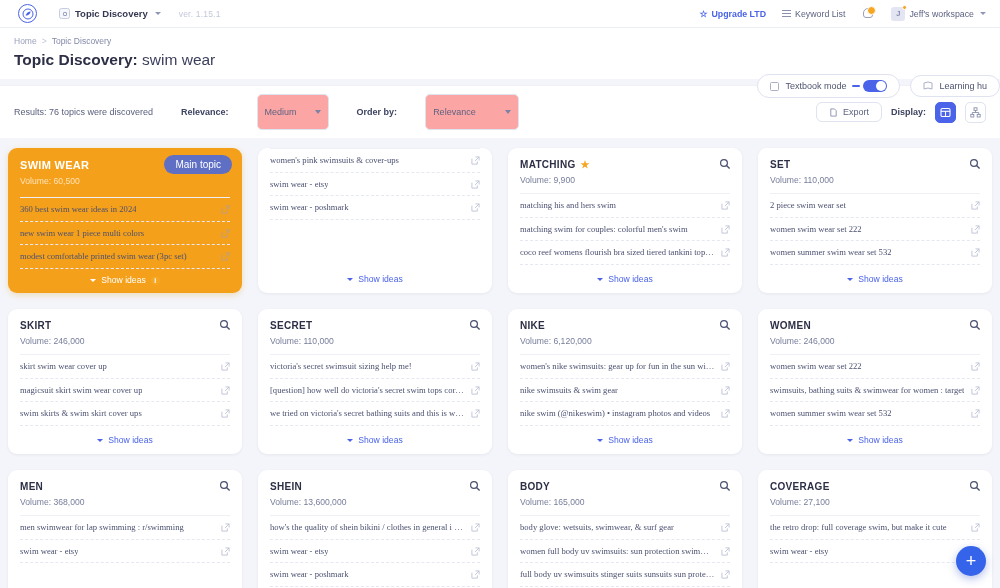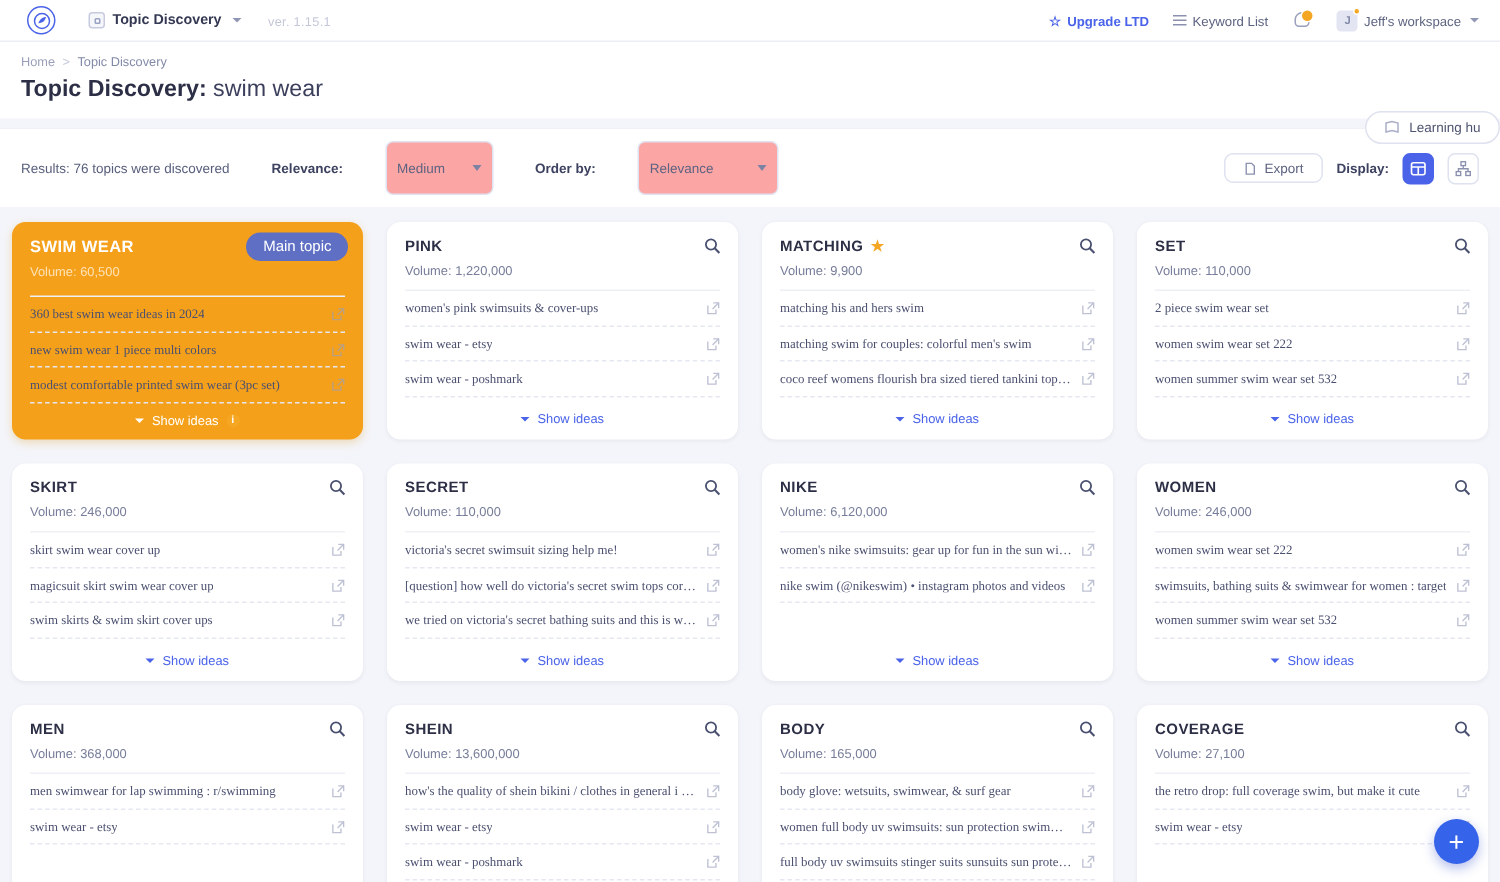--- a/index.html
+++ b/index.html
@@ -302,20 +302,26 @@
     <span class="sep">&gt;</span>
     <span class="cur">Topic Discovery</span>
   </div>
   <h1 class="title">
     <b>Topic Discovery:</b>
     <span>swim wear</span>
   </h1>
 
   <div class="head-right">
     <div class="pill-btn">
+      <span class="tb-sq"></span>
+      <span>Textbook mode</span>
+      <span class="toggle-line"></span>
+      <span class="toggle"></span>
+    </div>
+    <div class="pill-btn">
       <svg width="10" height="10" viewBox="0 0 10 10">
         <path d="M1 2 L5 1 L9 2 L9 8 L5 7 L1 8 Z" fill="none" stroke="#a9afc8" stroke-width="1"></path>
       </svg>
       <span>Learning hu</span>
     </div>
   </div>
 </div>
 
 <div class="filterbar">
   <div class="results-txt">Results: 76 topics were discovered</div>
@@ -393,30 +399,20 @@
           </svg>
         </div>
       </div>
       <div class="card-foot">
         <span class="chev-sm"></span>
         <span>Show ideas</span>
         <span class="foot-dot">i</span>
       </div>
     </div>
     <div class="card">
-      <div class="card-head">
-        <svg class="search-ic" viewBox="0 0 12 12">
-          <circle cx="5" cy="5" r="3.4" fill="none" stroke="#4a5070" stroke-width="1.2"></circle>
-          <line x1="7.5" y1="7.5" x2="10.6" y2="10.6" stroke="#4a5070" stroke-width="1.4"></line>
-        </svg>
-        <div class="card-title">
-          <span>PINK</span>
-        </div>
-        <div class="card-vol">Volume: 1,220,000</div>
-      </div>
       <div class="ideas">
         <div class="idea">
           <span class="idea-txt">women's pink swimsuits &amp; cover-ups</span>
           <svg class="ext-ic" viewBox="0 0 10 10">
             <path d="M1 3 L1 9 L7 9 L7 6" fill="none" stroke="#9aa0bd" stroke-width="1"></path>
             <path d="M5 1 L9 1 L9 5" fill="none" stroke="#9aa0bd" stroke-width="1"></path>
             <path d="M9 1 L4.5 5.5" stroke="#9aa0bd" stroke-width="1"></path>
           </svg>
         </div>
         <div class="idea">
@@ -624,20 +620,28 @@
       <div class="ideas">
         <div class="idea">
           <span class="idea-txt">women's nike swimsuits: gear up for fun in the sun with nike</span>
           <svg class="ext-ic" viewBox="0 0 10 10">
             <path d="M1 3 L1 9 L7 9 L7 6" fill="none" stroke="#9aa0bd" stroke-width="1"></path>
             <path d="M5 1 L9 1 L9 5" fill="none" stroke="#9aa0bd" stroke-width="1"></path>
             <path d="M9 1 L4.5 5.5" stroke="#9aa0bd" stroke-width="1"></path>
           </svg>
         </div>
         <div class="idea">
+          <span class="idea-txt">nike swimsuits &amp; swim gear</span>
+          <svg class="ext-ic" viewBox="0 0 10 10">
+            <path d="M1 3 L1 9 L7 9 L7 6" fill="none" stroke="#9aa0bd" stroke-width="1"></path>
+            <path d="M5 1 L9 1 L9 5" fill="none" stroke="#9aa0bd" stroke-width="1"></path>
+            <path d="M9 1 L4.5 5.5" stroke="#9aa0bd" stroke-width="1"></path>
+          </svg>
+        </div>
+        <div class="idea">
           <span class="idea-txt">nike swim (@nikeswim) • instagram photos and videos</span>
           <svg class="ext-ic" viewBox="0 0 10 10">
             <path d="M1 3 L1 9 L7 9 L7 6" fill="none" stroke="#9aa0bd" stroke-width="1"></path>
             <path d="M5 1 L9 1 L9 5" fill="none" stroke="#9aa0bd" stroke-width="1"></path>
             <path d="M9 1 L4.5 5.5" stroke="#9aa0bd" stroke-width="1"></path>
           </svg>
         </div>
       </div>
       <div class="card-foot">
         <span class="chev-sm"></span>

